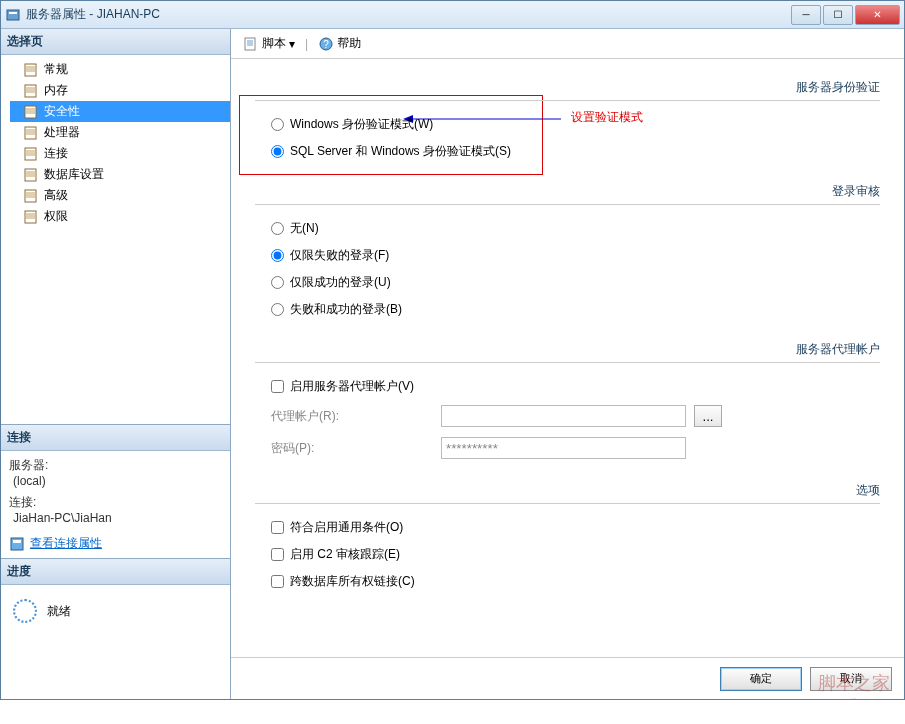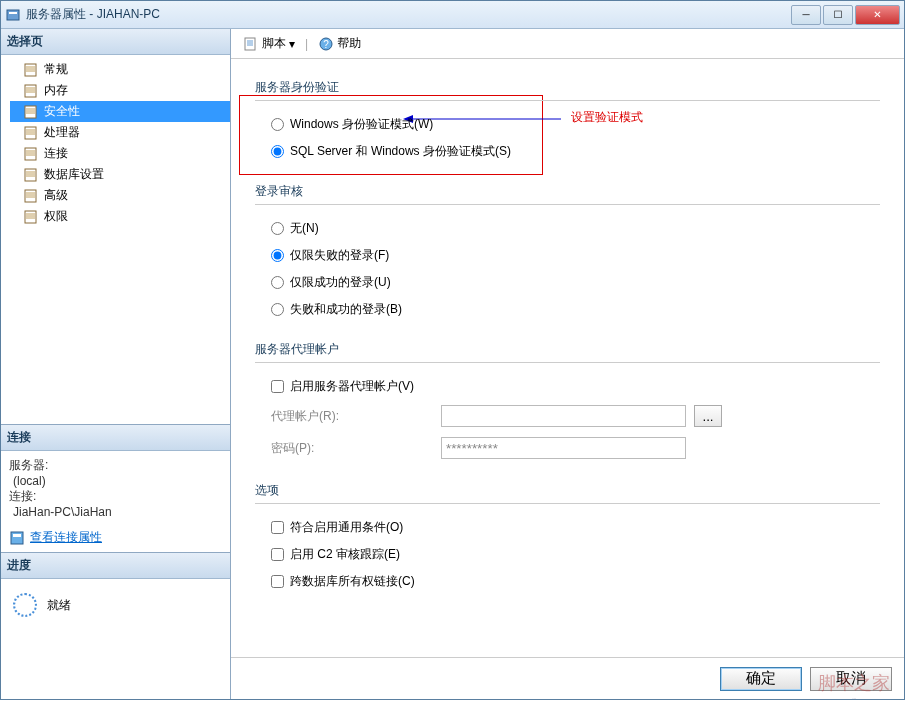--- a/index.html
+++ b/index.html
@@ -14,48 +14,48 @@
 .content { flex: 1; display: flex; overflow: hidden; }
 .sidebar { width: 230px; background: #fff; border-right: 1px solid #8fa8c2; display: flex; flex-direction: column; }
 .sidebar-header { background: linear-gradient(#e5eef8,#c8daed); color: #1a3c5a; font-weight: bold; padding: 4px 6px; border-bottom: 1px solid #a0b8d0; }
 .tree { flex: 0 0 370px; padding: 4px 0; overflow: auto; border-bottom: 1px solid #8fa8c2; }
 .tree-item { display: flex; align-items: center; padding: 2px 4px 2px 14px; cursor: pointer; margin-left: 9px; }
 .tree-item.selected { background: #3399ff; color: #fff; }
 .tree-item.selected .tree-label { background: #3399ff; }
 .tree-icon { width: 16px; height: 14px; margin-right: 4px; }
 .conn-sect { padding: 6px 8px; border-bottom: 1px solid #8fa8c2; }
 .conn-hdr { background: linear-gradient(#e5eef8,#c8daed); color: #1a3c5a; font-weight: bold; padding: 4px 6px; margin: -6px -8px 6px -8px; border-bottom: 1px solid #a0b8d0; }
-.conn-label { color: #333; }
+.conn-label { color: #333; margin-top: 6px; }
 .conn-value { color: #333; margin-left: 4px; }
 .conn-link { color: #0066cc; text-decoration: underline; cursor: pointer; display: flex; align-items: center; margin-top: 10px; }
 .conn-link-icon { width: 16px; height: 16px; margin-right: 5px; }
 .progress-sect { padding: 6px 8px; flex: 1; }
 .progress-hdr { background: linear-gradient(#e5eef8,#c8daed); color: #1a3c5a; font-weight: bold; padding: 4px 6px; margin: -6px -8px 10px -8px; border-bottom: 1px solid #a0b8d0; }
 .progress-row { display: flex; align-items: center; padding: 4px; }
 .spinner { width: 24px; height: 24px; border: 2px dotted #4a90d9; border-radius: 50%; margin-right: 10px; }
 .main { flex: 1; display: flex; flex-direction: column; background: #fff; }
 .toolbar { height: 30px; border-bottom: 1px solid #ccc; display: flex; align-items: center; padding: 0 8px; gap: 6px; }
 .tb-btn { display: flex; align-items: center; gap: 3px; cursor: pointer; padding: 2px 4px; }
 .tb-sep { color: #aaa; }
 .main-content { flex: 1; padding: 20px 24px; overflow: auto; position: relative; }
 .fieldset { border: none; margin-bottom: 18px; position: relative; }
-.fieldset-title { color: #1a3c5a; padding-bottom: 4px; }
+.fieldset-title { color: #1a3c5a; padding-bottom: 4px; text-align: right; }
 .fieldset-line { height: 1px; background: #ccc; margin-bottom: 10px; }
 .radio-row, .check-row { display: flex; align-items: center; padding: 5px 0 5px 16px; }
 .radio-row input, .check-row input { margin-right: 6px; }
 .form-row { display: flex; align-items: center; padding: 5px 0 5px 16px; }
 .form-label { width: 170px; color: #888; }
 .form-input { width: 245px; height: 22px; border: 1px solid #bbb; padding: 0 4px; background: #fff; }
 .form-input[disabled] { background: #fff; color: #888; }
 .browse-btn { width: 28px; height: 22px; margin-left: 8px; border: 1px solid #aaa; background: linear-gradient(#fdfdfd,#e8e8e8); cursor: pointer; }
 .annot-box { position: absolute; border: 1px solid #d00; pointer-events: none; }
 .annot-arrow { position: absolute; pointer-events: none; }
 .annot-text { position: absolute; color: #d00; font-size: 12px; pointer-events: none; }
 .footer { height: 42px; border-top: 1px solid #ccc; display: flex; align-items: center; justify-content: flex-end; padding: 0 12px; gap: 8px; position: relative; }
-.dlg-btn { min-width: 82px; height: 24px; border: 1px solid #8a8a8a; background: linear-gradient(#fdfdfd,#e0e0e0); cursor: pointer; font-size: 15px; }
+.dlg-btn { min-width: 82px; height: 24px; border: 1px solid #8a8a8a; background: linear-gradient(#fdfdfd,#e0e0e0); cursor: pointer; font-size: 11px; }
 .dlg-btn.default { border: 1px solid #3c7fb1; box-shadow: 0 0 0 1px #a2d0f4 inset; }
 .watermark { position: absolute; right: 14px; bottom: 4px; color: rgba(180,60,60,.45); font-size: 18px; font-family: "KaiTi", serif; pointer-events: none; }
 .watermark-sub { position: absolute; right: 20px; bottom: -8px; color: rgba(120,120,160,.4); font-size: 9px; pointer-events: none; }
 svg { display: block; }
 </style>
 </head>
 <body>
 
 <div class="window">
   <div class="titlebar">

